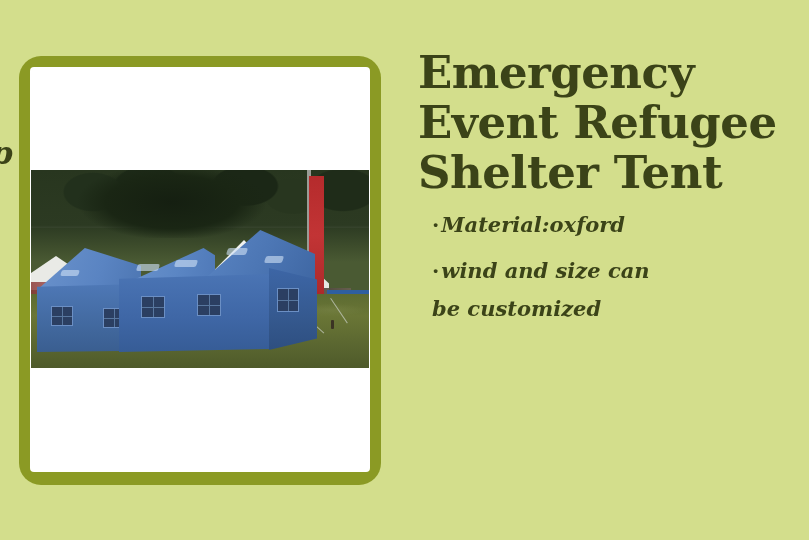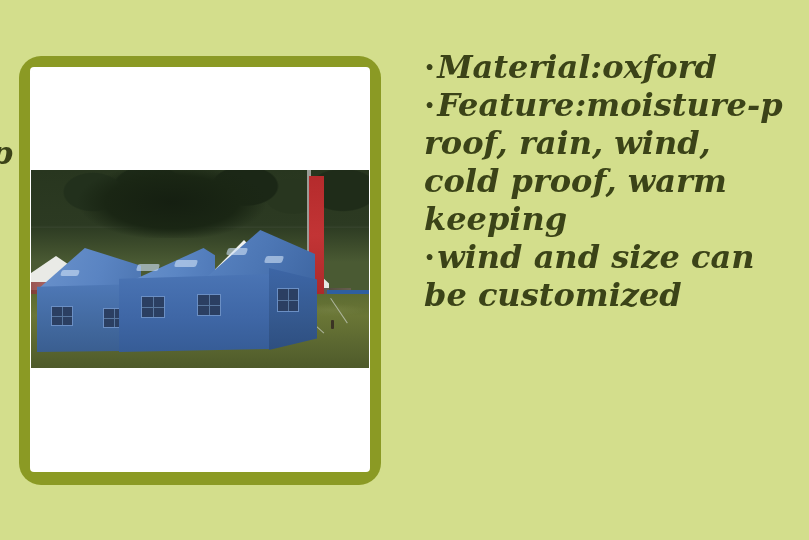--- a/index.html
+++ b/index.html
@@ -234,24 +234,24 @@
   }
   .bullets {
     margin: 0;
     padding: 0;
     list-style: none;
   }
   .bullet-line {
     font-family: "DejaVu Serif", "Liberation Serif", serif;
     font-style: italic;
     font-weight: bold;
-    font-size: 32px;
+    font-size: 21px;
     line-height: 38px;
     color: #3b4318;
-    margin: 0;
+    margin: 8px;
     white-space: pre-line;
   }
   .bullet-line .dot {
     font-style: normal;
     padding-right: 2px;
   }
   .bullet-indent { padding-left: 6px; }
 
   
   .edge-glyph {
@@ -326,28 +326,27 @@
           <div class="skylight" style="left:108px; top:18px; width:20px; height:7px;"></div>
           <div class="skylight" style="left:146px; top:26px; width:18px; height:7px;"></div>
         </div>
 
       </div>
     </div>
   </div>
 
   <div class="copy">
 
+    <h1 class="title">Emergency
+Event Refugee
+Shelter Tent</h1>
 
     <ul class="bullets">
       <li class="bullet-line bullet-indent"><span class="dot">·</span><span>Material:oxford</span></li>
 
-      <li class="bullet-line bullet-indent"><span class="dot">·</span><span>Feature:moisture-p
-roof, rain, wind,
-cold proof, warm
-keeping</span></li>
 
       <li class="bullet-line bullet-indent"><span class="dot">·</span><span>wind and size can
 be customized</span></li>
     </ul>
 
   </div>
 
 </div>
 
 </body></html>

